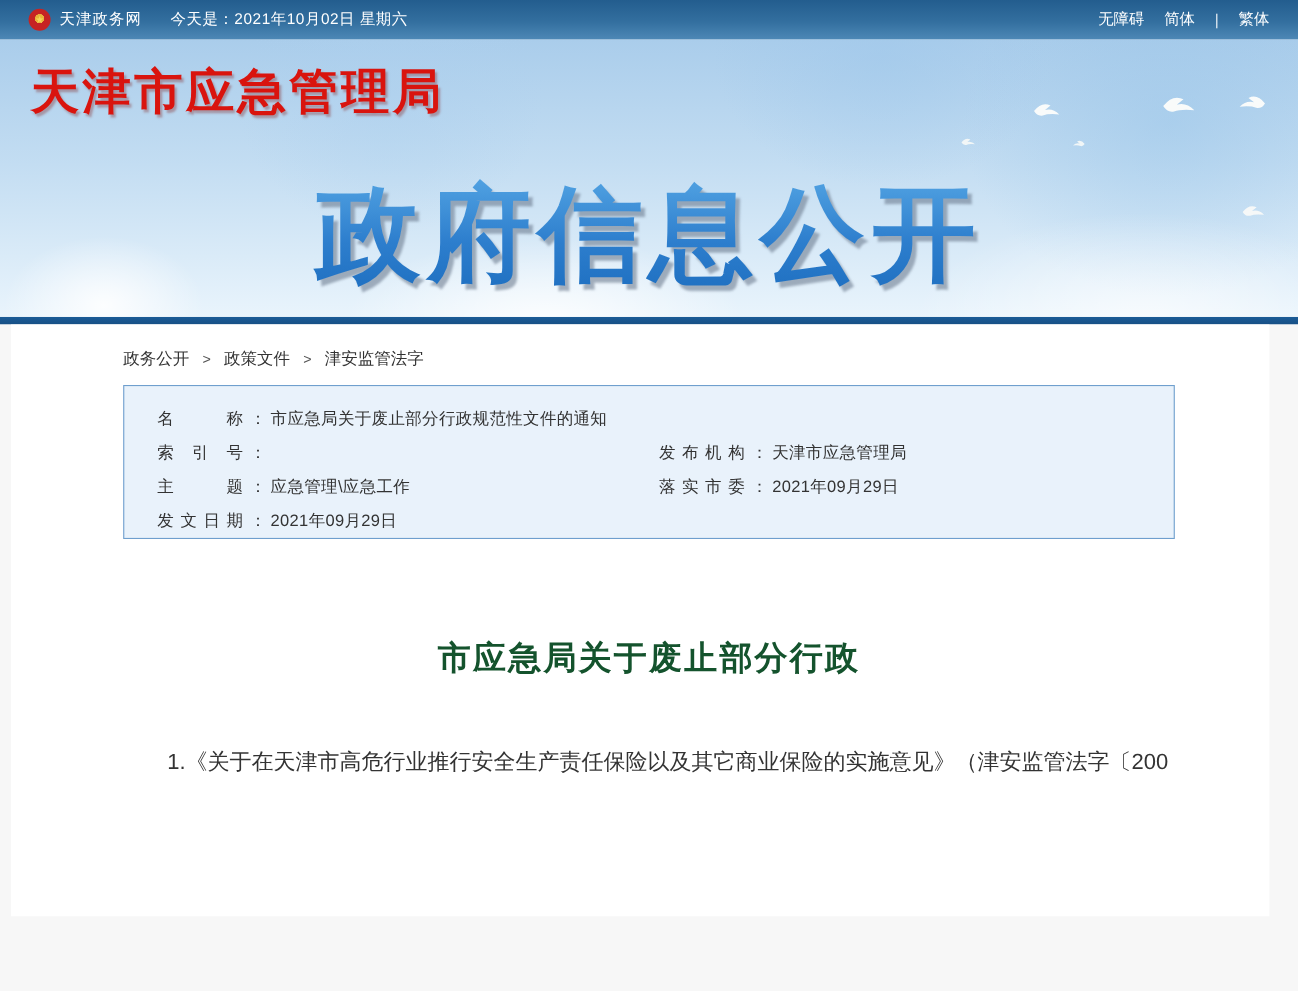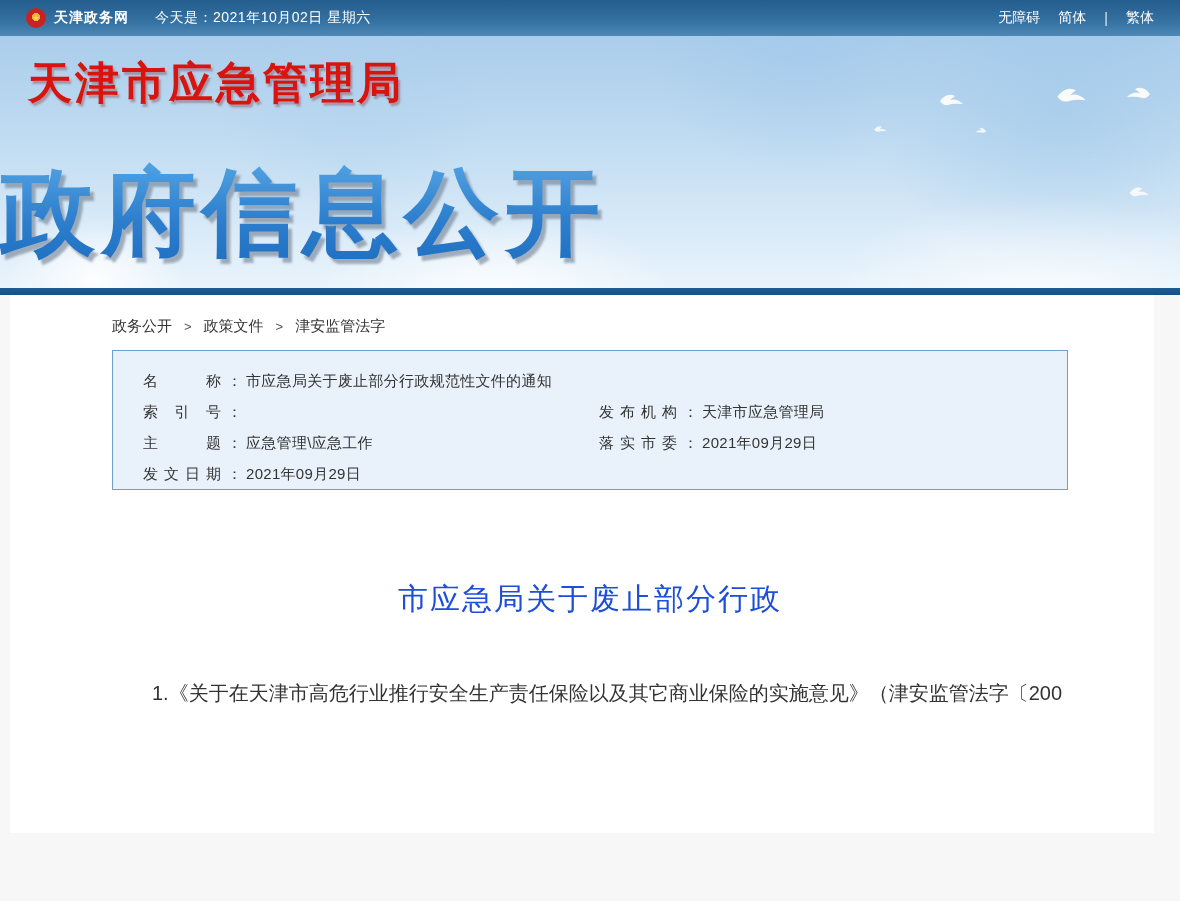--- a/index.html
+++ b/index.html
@@ -5,39 +5,39 @@
   * { margin:0; padding:0; box-sizing:border-box; }
   html,body { width:1180px; height:901px; overflow:hidden; background:#f7f7f7;
     font-family:"Liberation Sans","DejaVu Sans",sans-serif; }
 
   
   .topbar { height:36px; width:100%; background:linear-gradient(180deg,#235d8e 0%,#336f9f 55%,#4d88b6 100%);
     display:flex; align-items:center; padding:0 26px; color:#fff; font-size:14px; }
   .topbar-left { display:flex; align-items:center; gap:8px; }
   .emblem { width:20px; height:20px; border-radius:50%; background:radial-gradient(circle at 50% 45%,#e8b33a 0 28%,#c62323 29% 78%,#e8b33a 79% 100%);
     display:flex; align-items:center; justify-content:center; color:#f6d75a; font-size:9px; line-height:1; }
-  .site-name { font-weight:bold; letter-spacing:1px; cursor:pointer;text-align:right; }
+  .site-name { font-weight:normal; letter-spacing:1px; cursor:pointer;text-align:right; }
   .today { margin-left:18px; letter-spacing:.5px; }
   .topbar-right { margin-left:auto; display:flex; align-items:center; gap:18px; }
   .topbar-link { cursor:pointer; }
   .tb-sep { opacity:.85; }
 
   
   .header { position:relative; height:252px; width:100%; overflow:hidden;
     background:
       radial-gradient(130px 90px at 8% 96%, rgba(255,255,255,.9), rgba(255,255,255,0) 70%),
       radial-gradient(260px 110px at 42% 102%, rgba(255,255,255,.85), rgba(255,255,255,0) 70%),
       radial-gradient(300px 150px at 88% 104%, rgba(255,255,255,.7), rgba(255,255,255,0) 70%),
       radial-gradient(220px 170px at 68% 6%, rgba(160,200,235,.55), rgba(160,200,235,0) 70%),
       radial-gradient(260px 220px at 90% 30%, rgba(150,195,232,.45), rgba(150,195,232,0) 72%),
       radial-gradient(200px 180px at 30% 20%, rgba(173,208,238,.5), rgba(173,208,238,0) 70%),
       linear-gradient(180deg,#aacdeb 0%,#c3ddf2 45%,#e9f4fc 100%); }
   .agency-name { position:absolute; left:28px; top:18px; font-size:44px; font-weight:bold;
     color:#d9140e; letter-spacing:3px; text-shadow:2px 3px 2px rgba(130,30,25,.35); }
-  .banner-title { position:absolute; left:0; right:0; top:114px; text-align:left;
+  .banner-title { position:absolute; left:0; right:0; top:114px; text-align:center;
     font-size:95px; font-weight:bold; letter-spacing:6px; color:#2f80cc;
     background:linear-gradient(180deg,#58a9e6 0%,#2d7ecd 55%,#1b6cbe 100%);
     -webkit-background-clip:text; background-clip:text; -webkit-text-fill-color:transparent;
     filter:drop-shadow(4px 5px 1px rgba(100,115,135,.55)); }
   .dove { position:absolute; }
   .dove svg { display:block; }
 
   .divider { height:7px; width:100%; background:linear-gradient(180deg,#1b5c97,#174f85); }
 
   
@@ -51,22 +51,22 @@
 
   .meta-box { background:#e9f2fb; border:1px solid #6f9fce; padding:14px 20px 0 30px; }
   .meta-row { display:flex; line-height:31px; font-size:15px; color:#333; }
   .meta-cell { display:flex; }
   .meta-cell.left { width:456px; flex:none; }
   .meta-label { display:inline-block; width:78px; text-align:justify; text-align-last:justify; color:#333; }
   .meta-colon { padding:0 4px 0 6px; }
   .meta-value { letter-spacing:.3px; }
 
   .article { padding-top:84px; }
-  .doc-title { text-align:center; font-size:30px; line-height:50px; color:#1d4ed8;
-    font-weight:400; letter-spacing:2px; }
+  .doc-title { text-align:center; font-size:30px; line-height:50px; color:#14532d;
+    font-weight:700; letter-spacing:2px; }
   .doc-body { margin-top:50px; font-size:20px; line-height:38px; color:#333; text-align:justify; }
   .doc-body p { text-indent:2em; margin:0; }
 </style>
 </head>
 <body>
 
 <div class="topbar">
   <div class="topbar-left">
     <span class="emblem">★</span>
     <span class="site-name">天津政务网</span>

